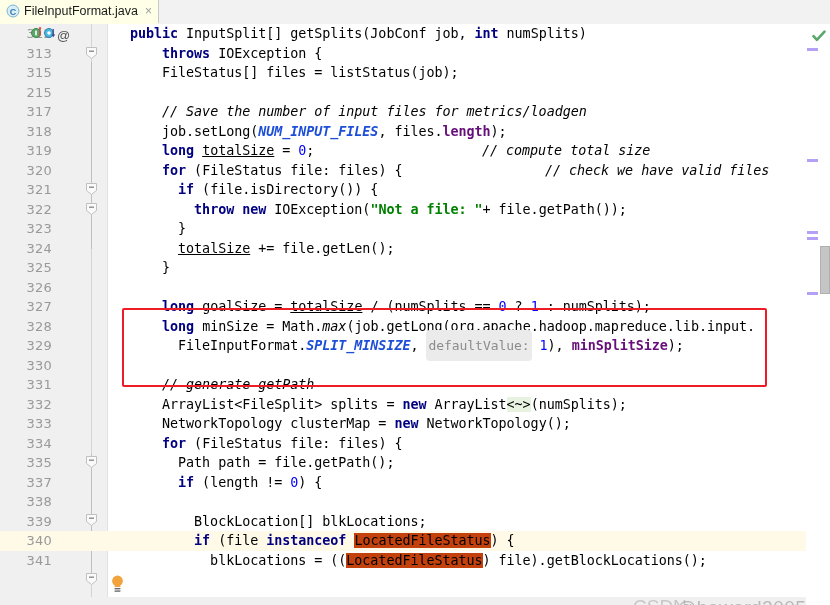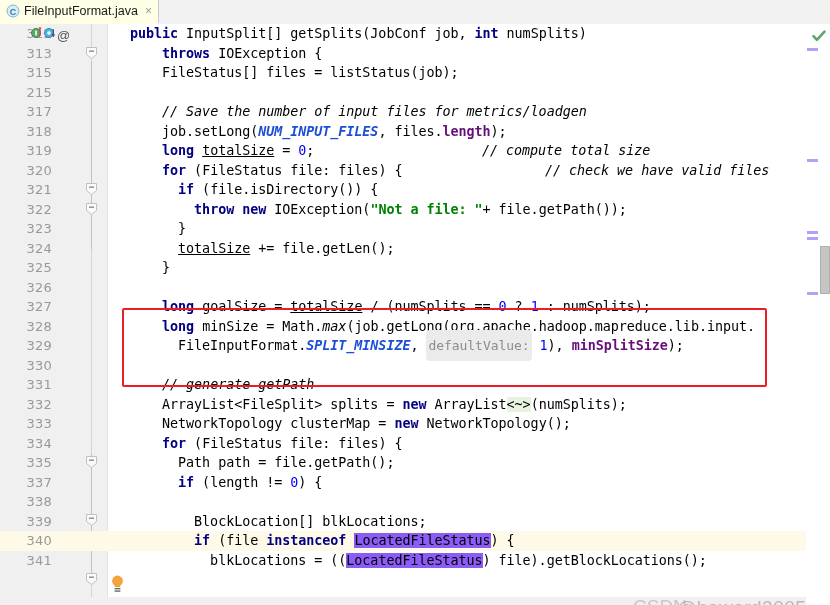--- a/index.html
+++ b/index.html
@@ -136,21 +136,21 @@
 
   
   .kw  { color: #000080; font-weight: bold; }
   .cm  { color: #000000; font-style: italic; }
   .str { color: #008000; font-weight: bold; }
   .num { color: #0000ff; }
   .stat{ color: #1d4ed8; font-weight: bold; font-style: italic; }
   .fld { color: #660e7a; font-weight: bold; }
   .und { text-decoration: underline; }
   .hl-green { background: #e7f3e0; }
-  .hl-ident { background: #8b5cf6; margin-top: 45px; }
+  .hl-ident { background: #c2410c; margin-top: 45px; }
   .param-hint {
     background: #ebebeb;
     color: #8c8c8c;
     font-style: normal;
     border-radius: 4px;
     padding: 8px 2px;
     font-size: 13px;
   }
 
   

